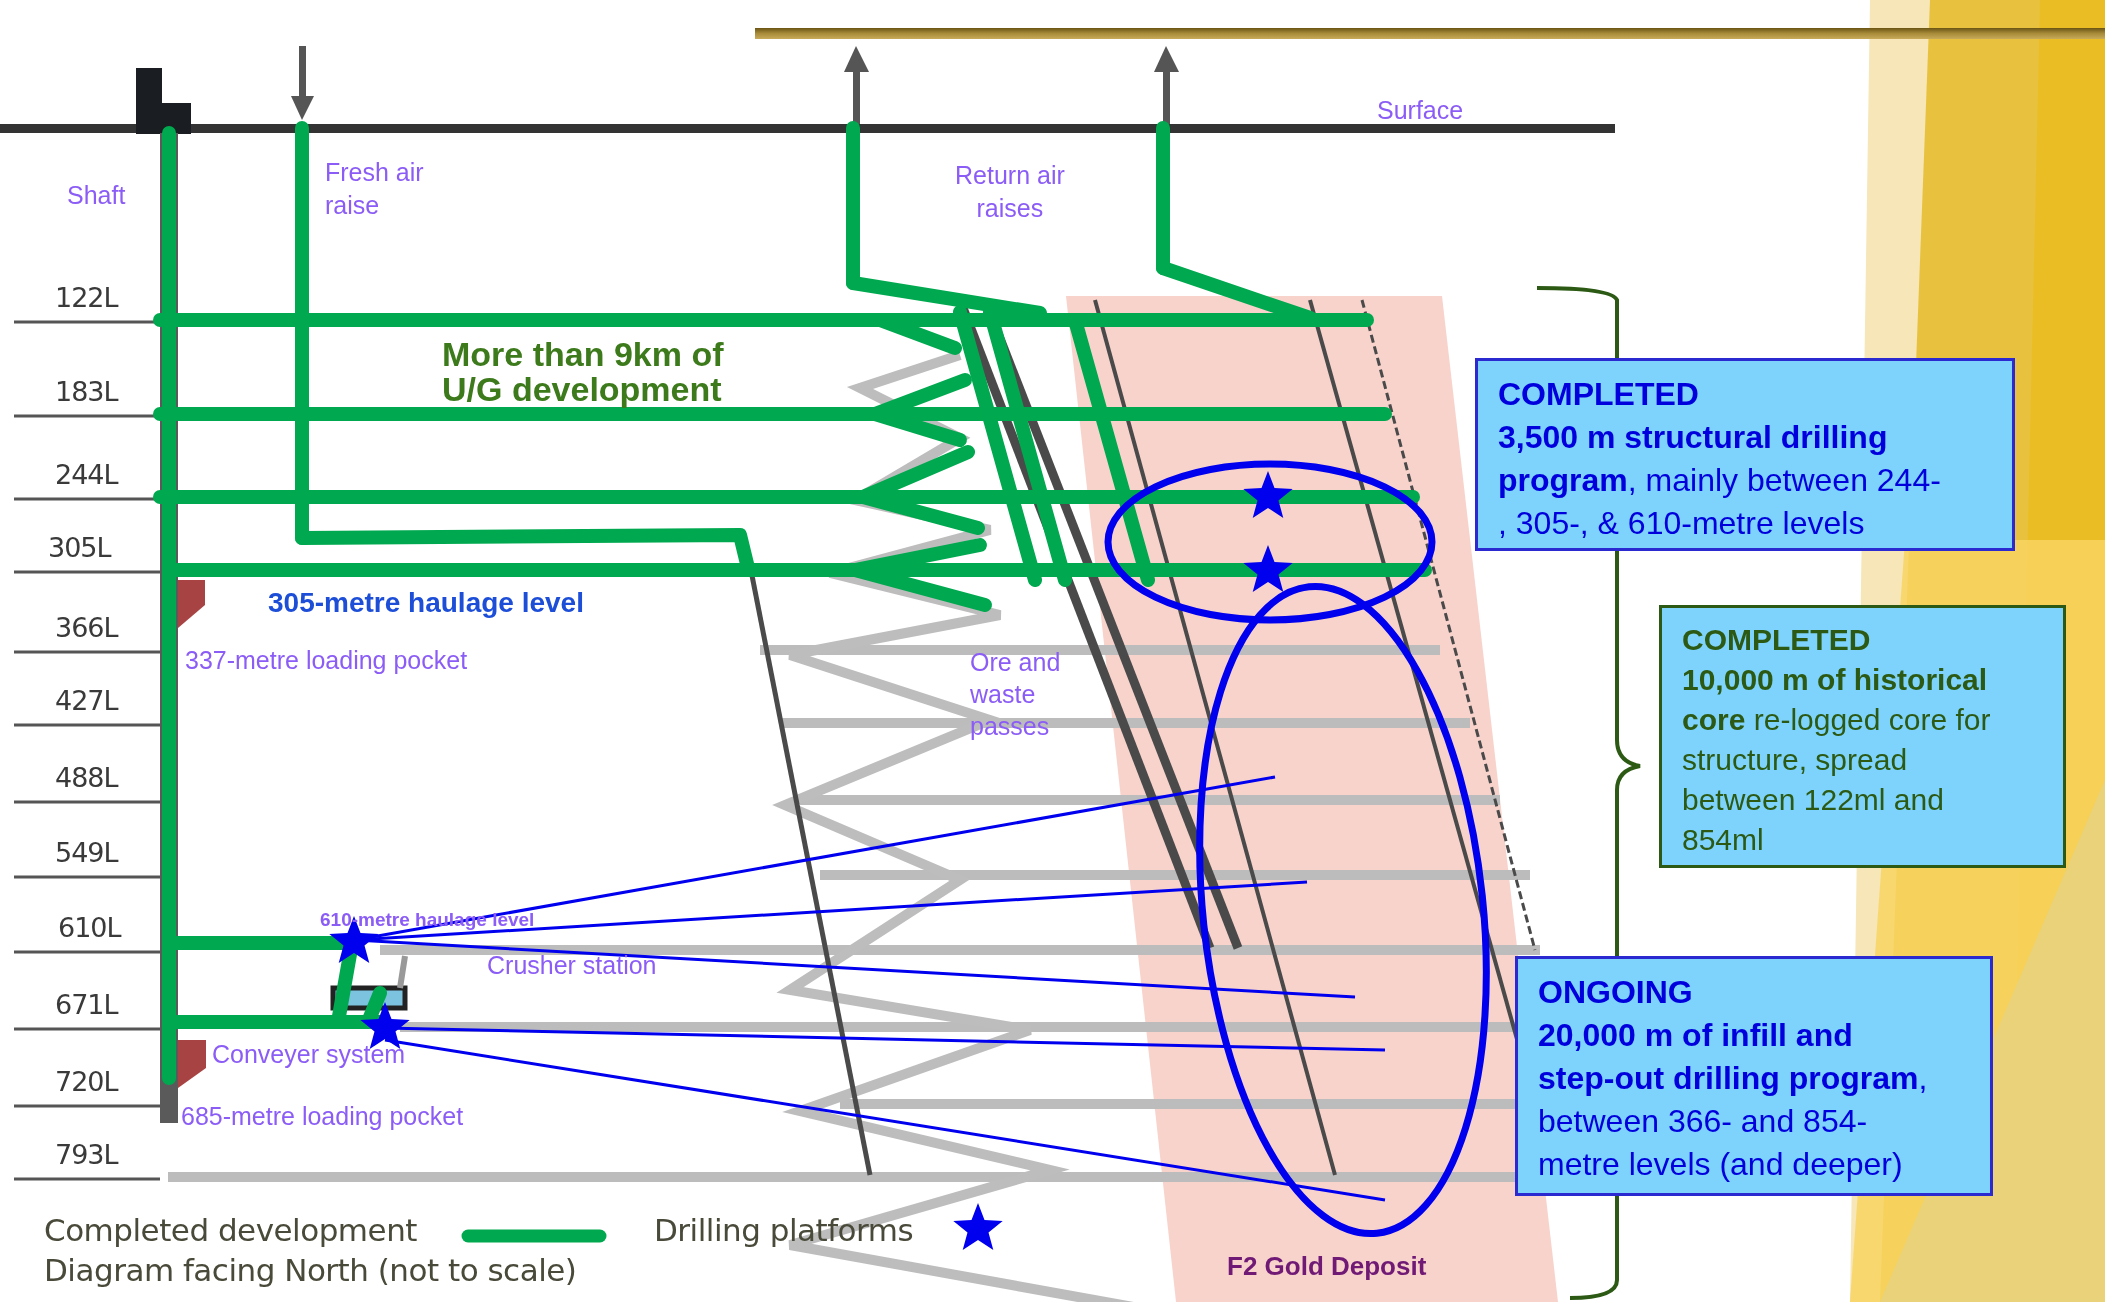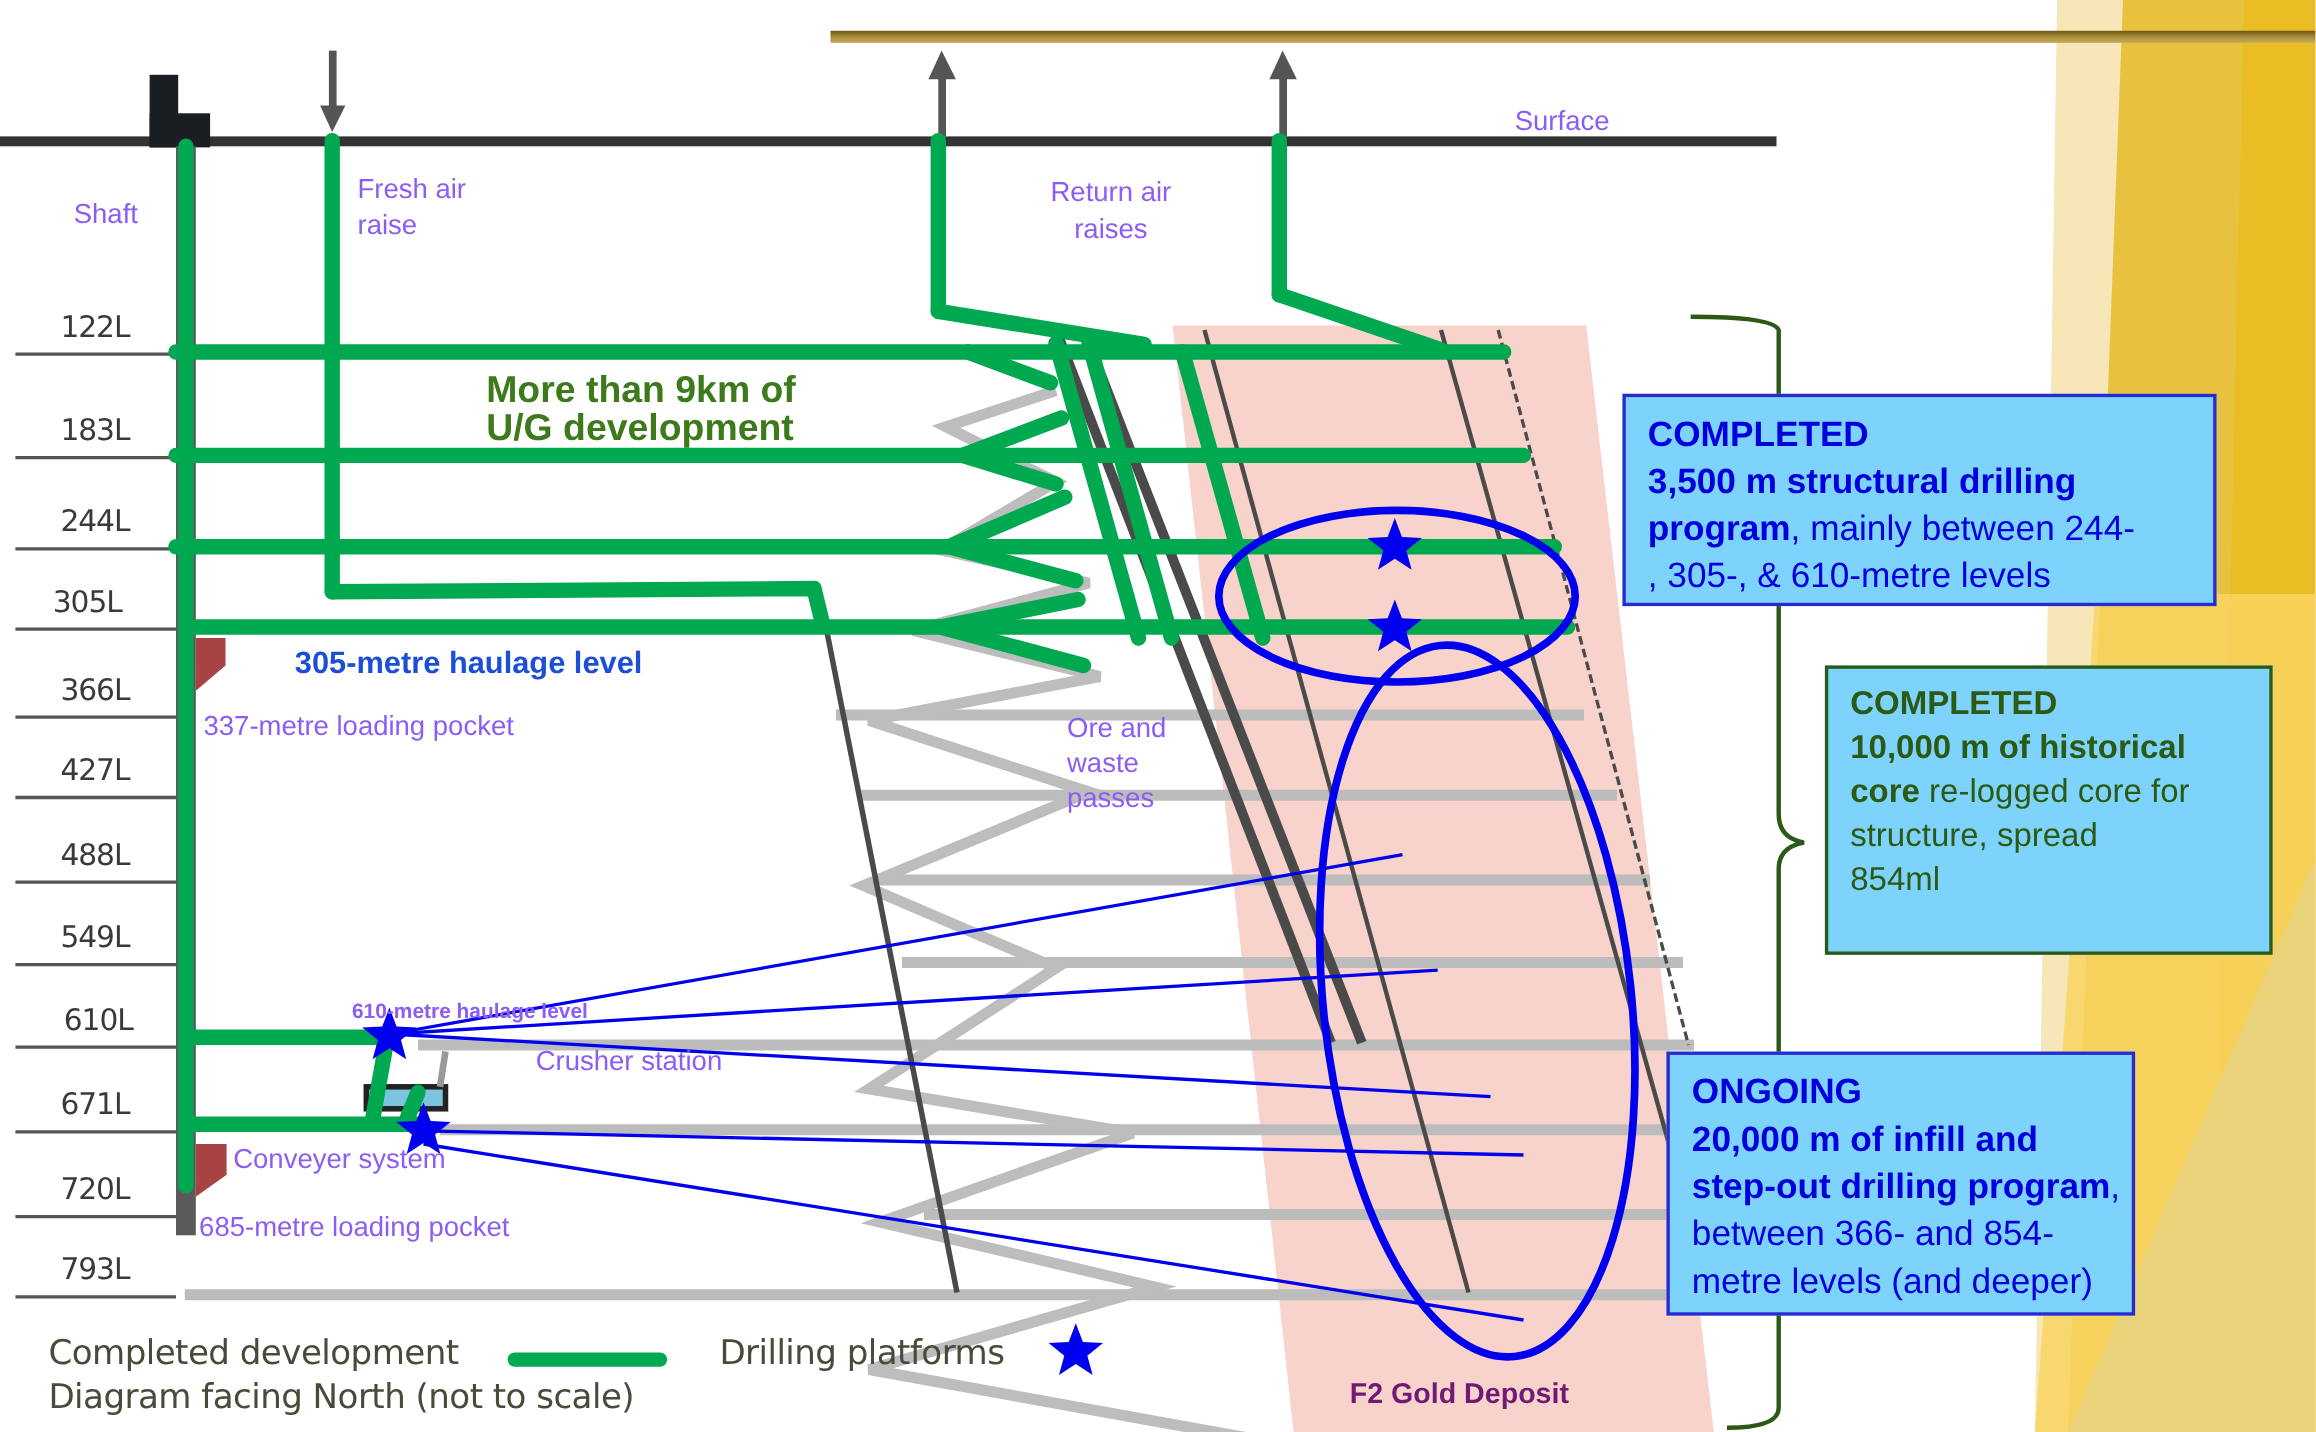--- a/index.html
+++ b/index.html
@@ -210,24 +210,25 @@
     <span class="line head">3,500 m structural drilling</span>
     <span class="line"><b>program</b><span>, mainly between 244-</span></span>
     <span class="line">, 305-, &amp; 610-metre levels</span>
   </div>
 
   <div class="box" style="left:1659px;top:605px;width:407px;height:263px;border:3px solid #2c5a14;color:#2c5a14;font-size:30px;line-height:40px;padding:12px 0 0 20px;box-sizing:border-box;">
     <span class="line head">COMPLETED</span>
     <span class="line head">10,000 m of historical</span>
     <span class="line"><b>core</b><span> re-logged core for</span></span>
     <span class="line">structure, spread</span>
+    <span class="line">between 122ml and</span>
     <span class="line">854ml</span>
   </div>
 
-  <div class="box" style="left:1515px;top:956px;width:426px;height:240px;border:3px solid #2a2ad0;color:#0000dd;font-size:32px;line-height:43px;padding:12px 0 0 20px;box-sizing:border-box;">
+  <div class="box" style="left:1515px;top:956px;width:478px;height:240px;border:3px solid #2a2ad0;color:#0000dd;font-size:32px;line-height:43px;padding:12px 0 0 20px;box-sizing:border-box;">
     <span class="line head">ONGOING</span>
     <span class="line head">20,000 m of infill and</span>
     <span class="line"><b>step-out drilling program</b><span>,</span></span>
     <span class="line">between 366- and 854-</span>
     <span class="line">metre levels (and deeper)</span>
   </div>
 
   <div class="legend-text" style="left:44px;top:1212px;">Completed development</div>
   <div class="legend-text" style="left:654px;top:1212px;">Drilling platforms</div>
   <div class="legend-text" style="left:44px;top:1252px;">Diagram facing North (not to scale)</div>

